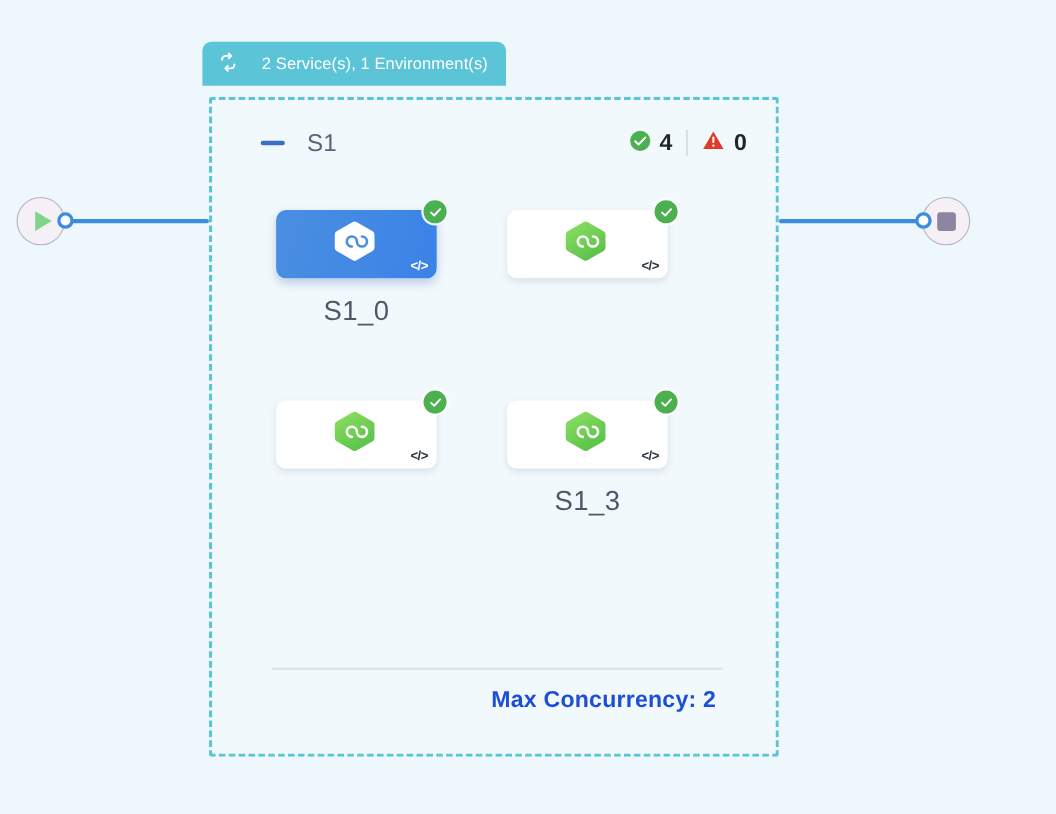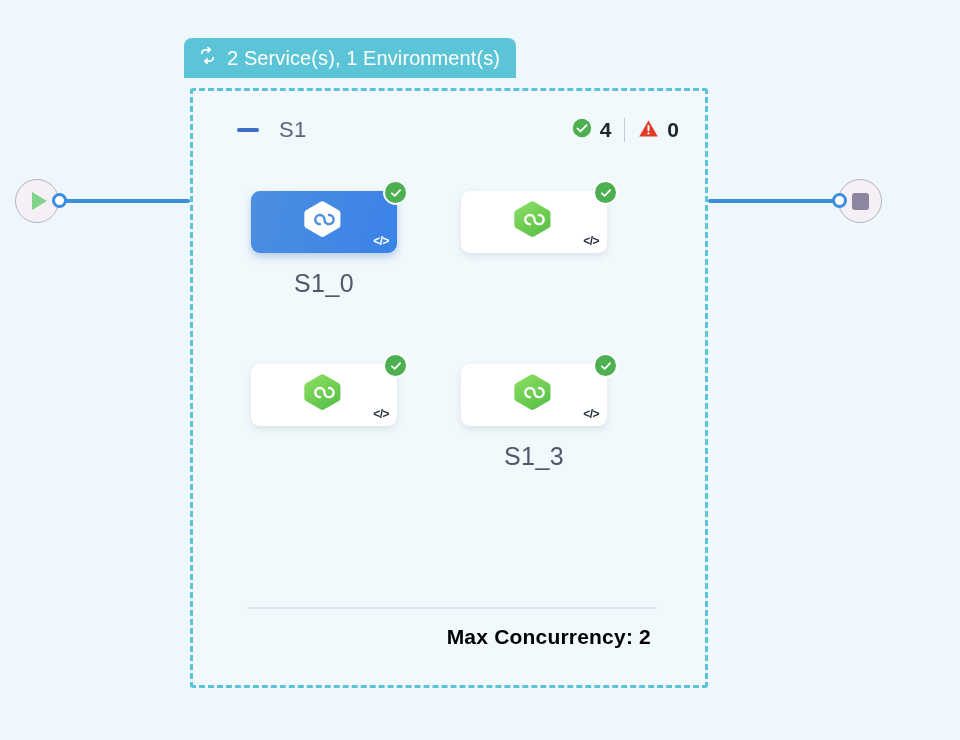--- a/index.html
+++ b/index.html
@@ -59,25 +59,25 @@
   }
   #port-start { left: 52px;  top: 193px; }
   #port-end   { left: 832px; top: 193px; }
 
   
   #group-header {
     position: absolute;
     left: 184px; top: 38px;
     height: 40px;
     padding: 0 16px 0 13px;
-    display: flex; align-items: center; gap: 9px;
+    display: flex; align-items: center; gap: 20px;
     background: #5bc4d6;
     border-radius: 8px 8px 0 0;
     color: #ffffff;
-    font-size: 20px;
+    font-size: 15px;
     letter-spacing: 0.1px;
     white-space: nowrap;
   }
   #group-header .loop-icon { display: block; }
 
   #group-box {
     position: absolute;
     left: 190px; top: 88px;
     width: 518px; height: 600px;
     border: 3px dashed #5bc4d6;
@@ -188,21 +188,21 @@
     background: #dde3ea;
   }
   #max-concurrency {
     position: absolute;
     left: 0; top: 534px;
     width: 100%;
     padding-right: 54px;
     text-align: right;
     font-size: 21px;
     font-weight: bold;
-    color: #000000;
+    color: #1d4ed8;
     letter-spacing: 0.2px;
   }
 </style>
 </head>
 <body>
 
 <div id="canvas">
 
   <div class="edge" id="edge-left"></div>
   <div class="edge" id="edge-right"></div>

